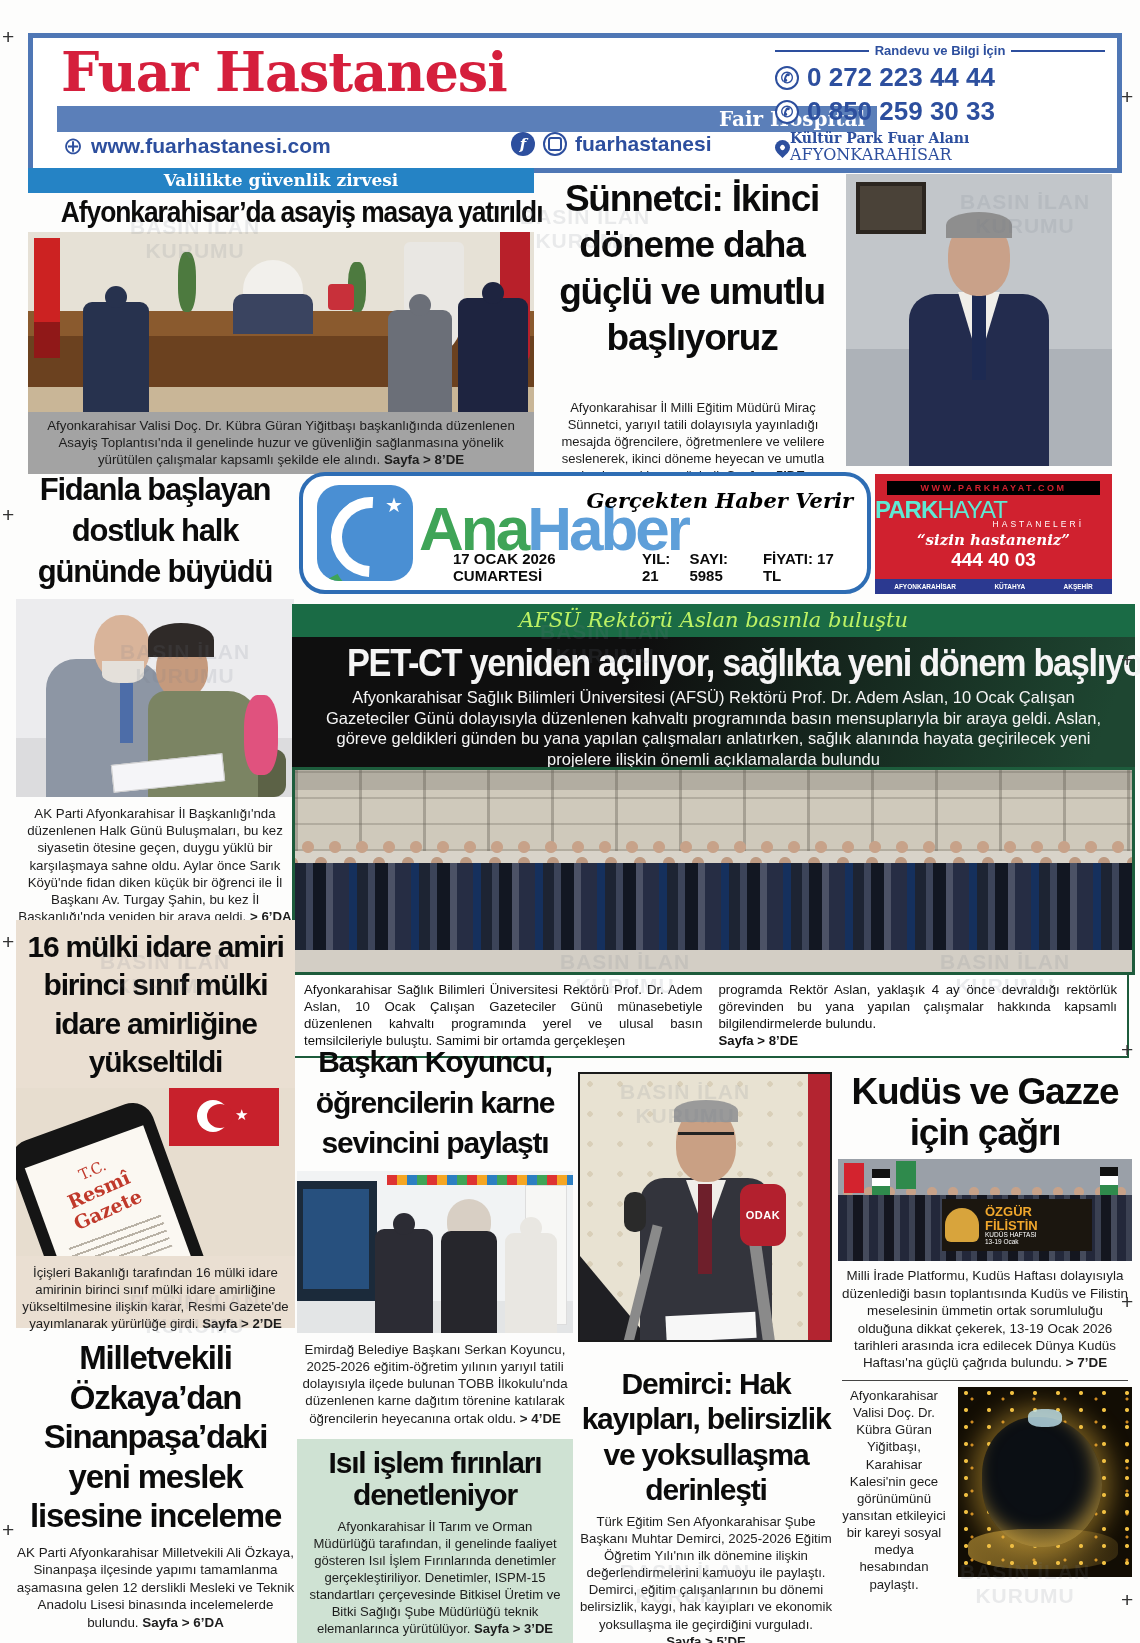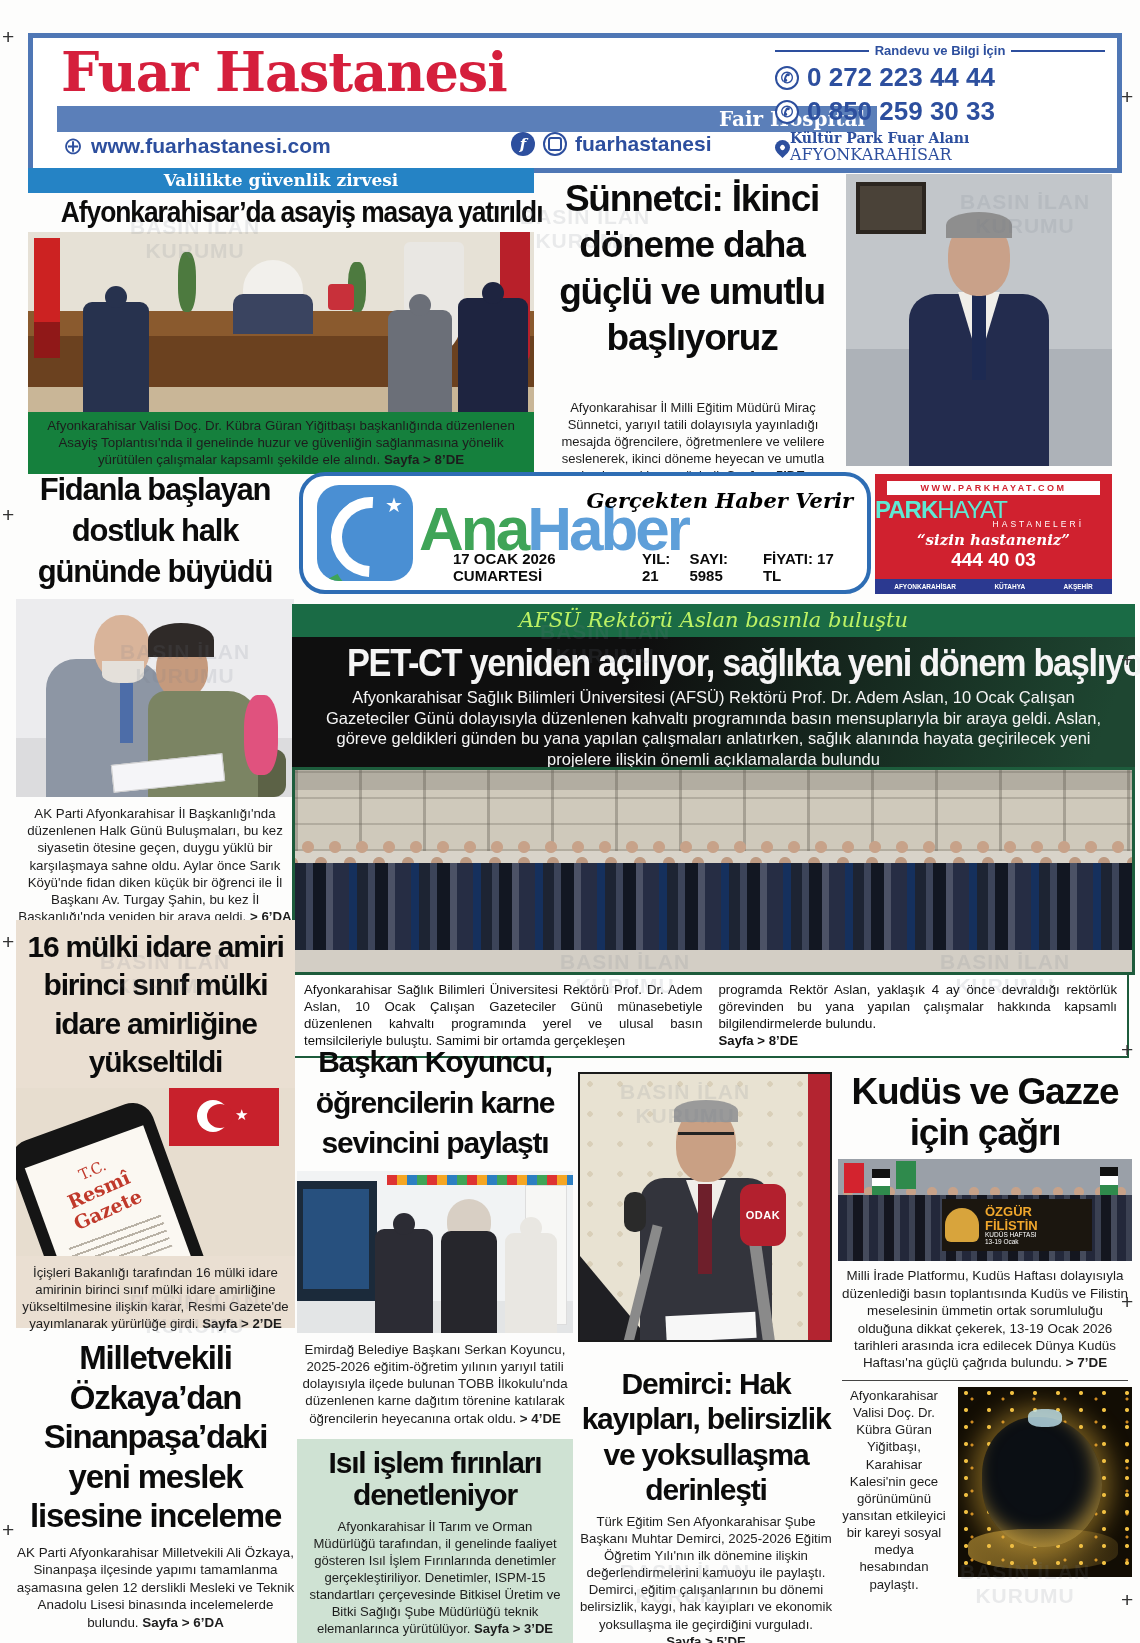--- a/index.html
+++ b/index.html
@@ -27,21 +27,21 @@
            border-radius:50%;border:2px solid #2d4f9e;color:#2d4f9e;background:#fff;font-size:15px;box-sizing:border-box}
   .pin{width:15px;height:15px;background:#2d4f9e;border-radius:50% 50% 50% 0;transform:rotate(-45deg);position:relative}
   .pin::after{content:"";position:absolute;left:5px;top:5px;width:5px;height:5px;border-radius:50%;background:#fff}
   .randevu{display:flex;align-items:center;gap:6px;color:#2d4f9e;font-size:13px;font-weight:bold;justify-content:center}
   .randevu::before,.randevu::after{content:"";flex:1;border-top:2px solid #2d4f9e}
   
   .kick-blue{background:#2583c5;color:#fff;font-family:"DejaVu Serif",serif;font-weight:bold;
              font-size:17px;text-align:center;height:25px;line-height:25px}
   .kick-green{background:#1a6b45;color:#bef264;font-family:"DejaVu Serif",serif;font-weight:normal;font-style:italic;
               font-size:21px;text-align:center;height:33px;line-height:33px}
-  .capbox-blue{background:#15803d;padding:5px 10px;box-sizing:border-box}
+  .capbox-blue{background:#a3a3a3;padding:5px 10px;box-sizing:border-box}
   .darkbox{background:linear-gradient(110deg,#0f0f0f 40%,#1e4631 95%);color:#f5f5f5;text-align:center}
   .photo{position:relative;overflow:hidden}
   .fig{position:absolute;border-radius:9px 9px 0 0}
   .fig::before{content:"";position:absolute;top:-16px;left:50%;transform:translateX(-50%);
                width:22px;height:22px;border-radius:50%;background:inherit}
 </style>
 </head>
 <body>
 
 <div id="page">
@@ -189,21 +189,21 @@
     <div class="abs serif" style="right:14px;top:12px;font-style:italic;font-weight:bold;font-size:21px;color:#000000">Gerçekten Haber Verir</div>
     <div class="abs" style="left:150px;right:14px;bottom:6px;display:flex;justify-content:center;font-weight:bold;font-size:15px;color:#0a0a0a">
       <span>17 OCAK 2026 CUMARTESİ</span>
       <span>YIL: 21</span>
       <span>SAYI: 5985</span>
       <span>FİYATI: 17 TL</span>
     </div>
   </div>
 
   <div class="abs" style="left:875px;top:474px;width:237px;height:120px;background:#d0212f;overflow:hidden">
-    <div style="margin:7px 12px 0;background:#ffffff;color:#d0212f;font-size:9px;font-weight:bold;letter-spacing:2.5px;text-align:center;padding:2px 0">WWW.PARKHAYAT.COM</div>
+    <div style="margin:7px 12px 0;background:#000000;color:#d0212f;font-size:9px;font-weight:bold;letter-spacing:2.5px;text-align:center;padding:2px 0">WWW.PARKHAYAT.COM</div>
     <div style="text-align:left;color:#5eead4;font-size:24px;line-height:1.05;letter-spacing:-1px;margin-top:2px">
       <span style="font-weight:bold">PARK</span><span style="font-weight:normal">HAYAT</span>
     </div>
     <div style="text-align:right;padding-right:28px;color:#fff;font-size:8.5px;letter-spacing:3px;margin-top:-3px">HASTANELERİ</div>
     <div class="serif" style="text-align:center;color:#fff;font-style:italic;font-weight:bold;font-size:15px;margin-top:2px">“sizin hastaneniz”</div>
     <div style="text-align:center;color:#fff;font-weight:bold;font-size:19px">444 40 03</div>
     <div class="abs" style="left:0;right:0;bottom:0;height:15px;background:#2b3990;display:flex;justify-content:space-around;align-items:center;color:#fff;font-size:6.5px;font-weight:bold">
       <span>AFYONKARAHİSAR</span>
       <span>KÜTAHYA</span>
       <span>AKŞEHİR</span>

